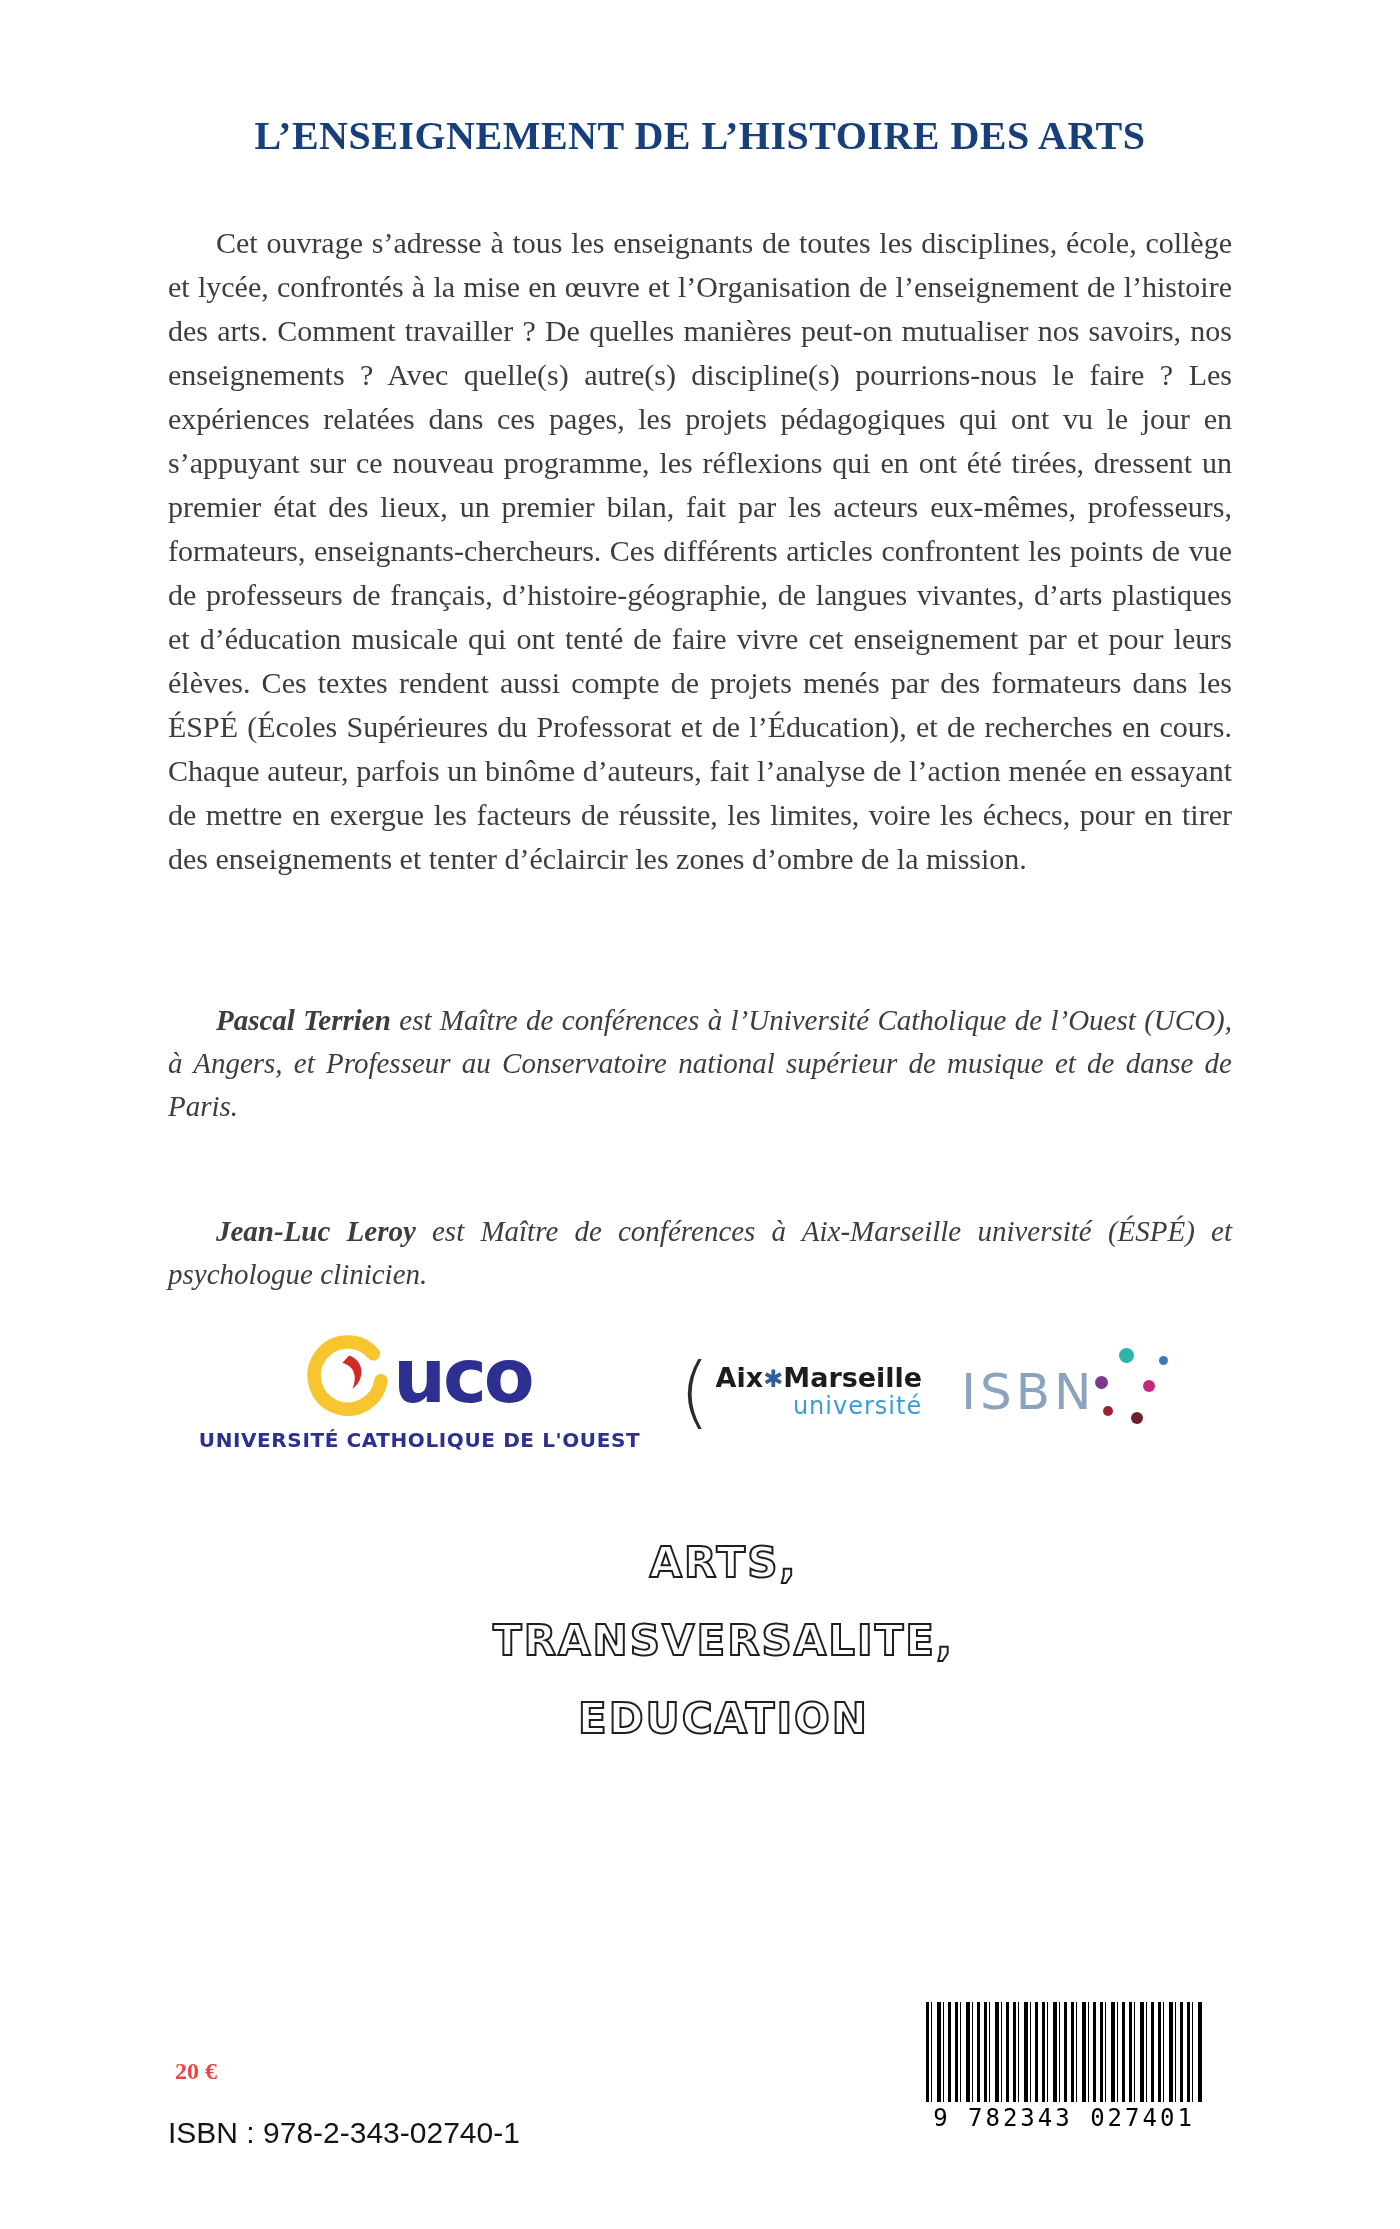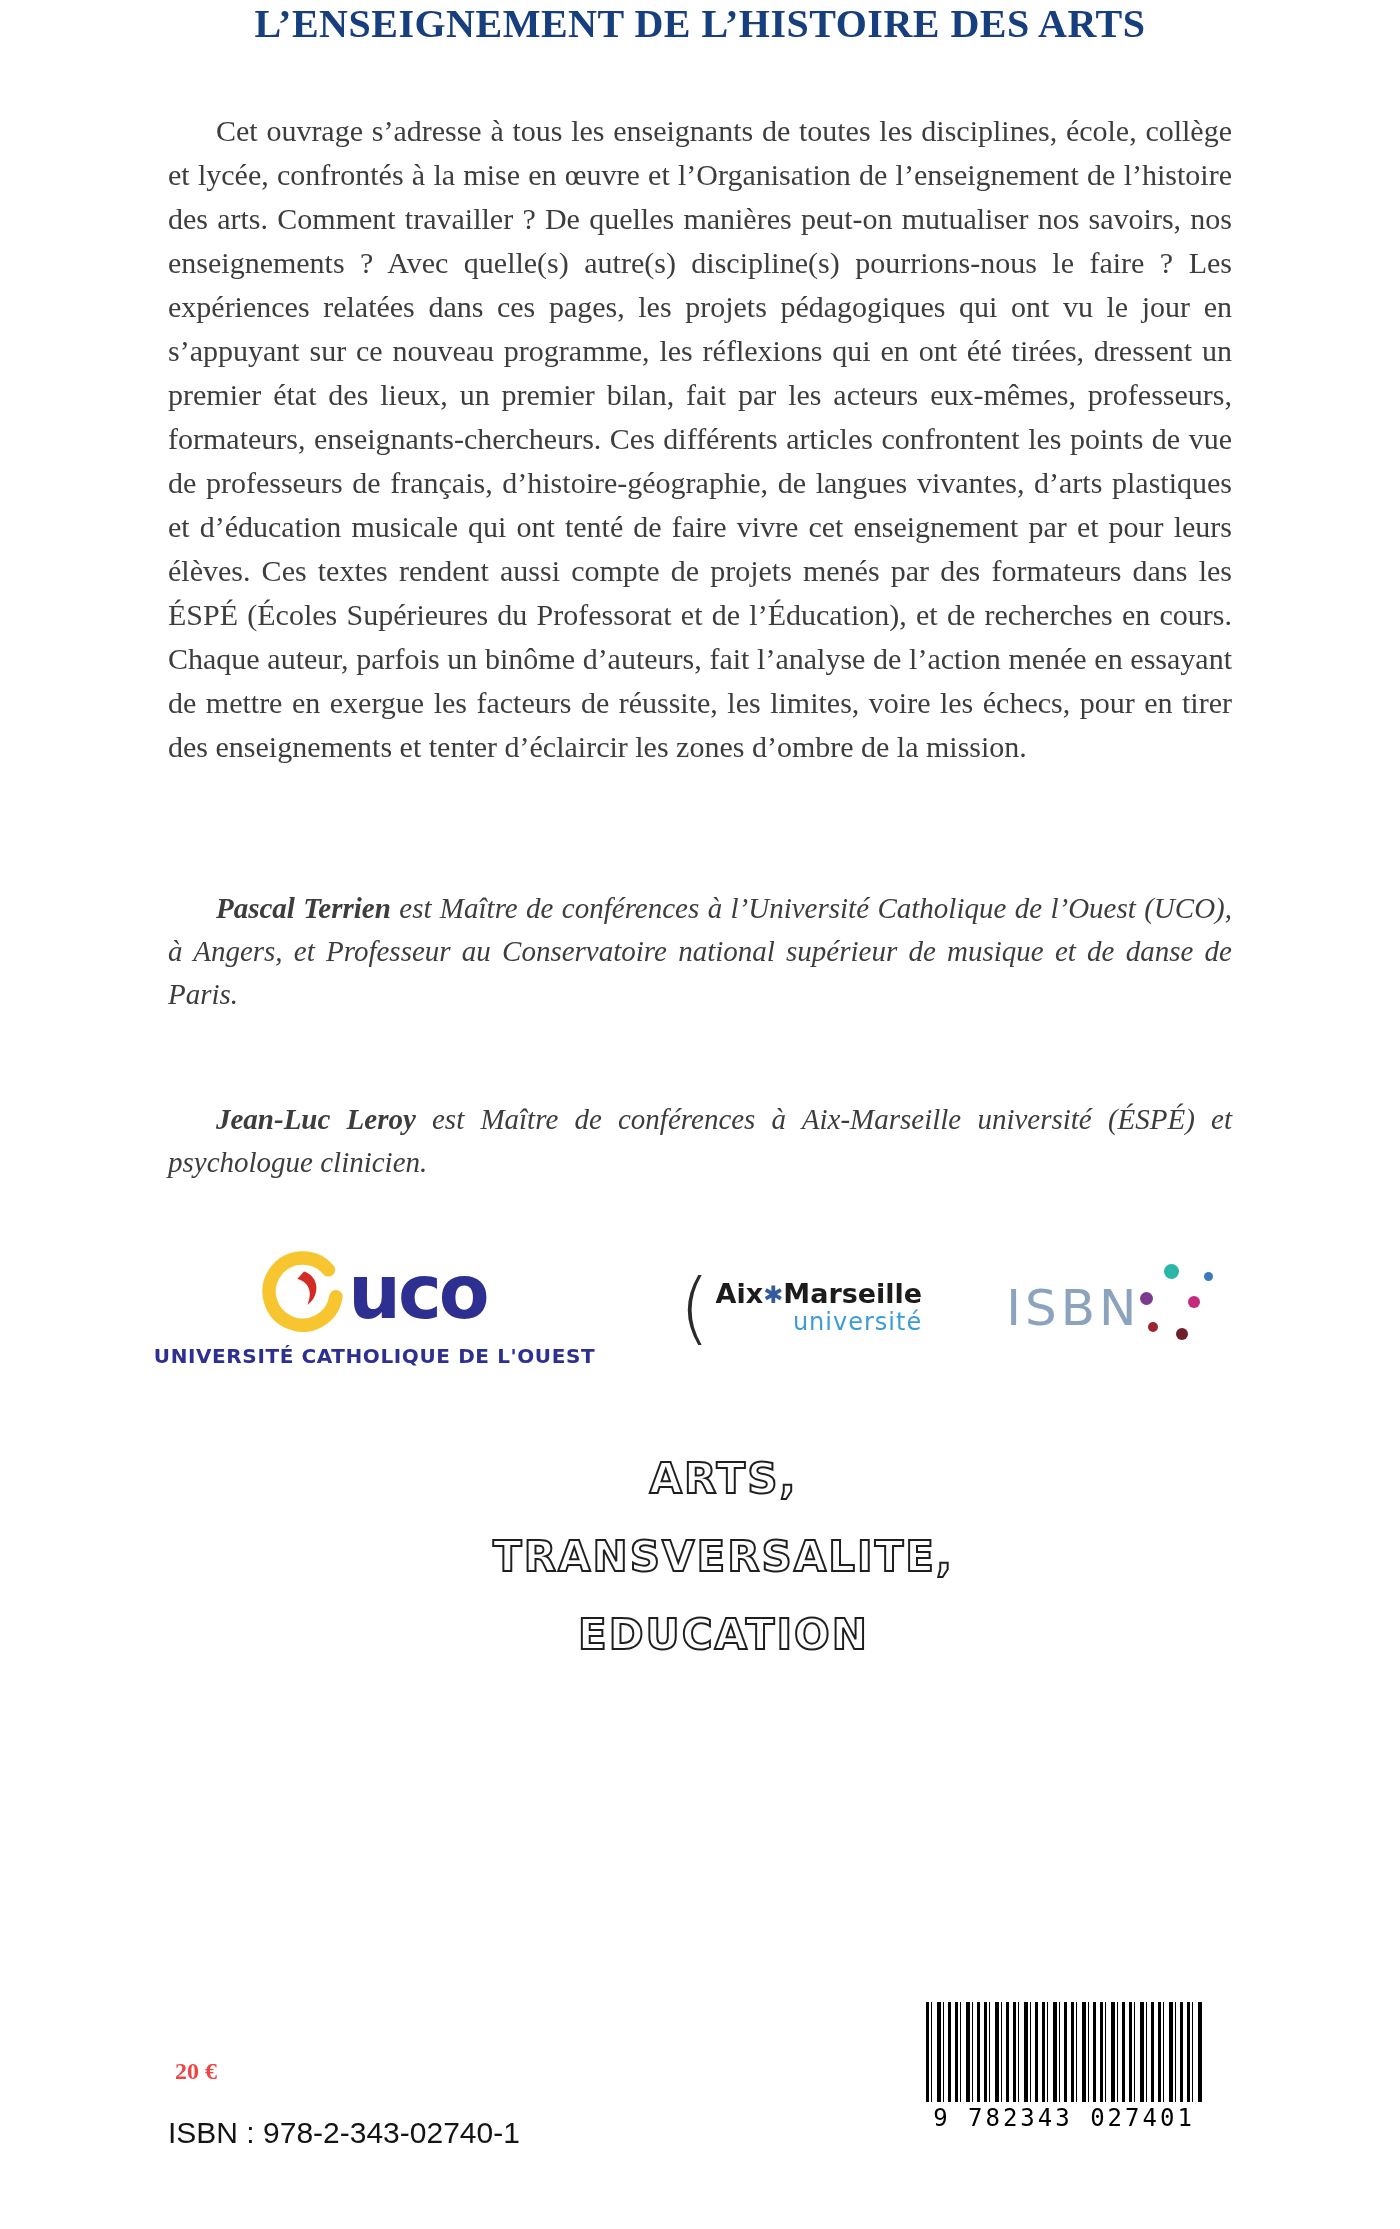--- a/index.html
+++ b/index.html
@@ -6,20 +6,21 @@
   html,body { background:#e8e8e8; }
   .page {
     position:relative;
     width:1400px; height:2229px;
     margin:0 auto;
     background:#ffffff;
     font-family:"Liberation Serif", serif;
     overflow:hidden;
   }
   .title {
+    padding-top:112px;
     text-align:center;
     color:#173f7d;
     font-size:40px;
     font-weight:bold;
     letter-spacing:0.5px;
   }
   .description {
     width:1064px;
     margin:62px auto 0;
     font-size:30px;
@@ -37,25 +38,25 @@
     color:#3e3d3d;
     text-align:justify;
     text-indent:48px;
   }
   .bio-1 { margin-top:118px; }
   .bio-2 { margin-top:82px; }
   .bio .name { font-weight:bold; }
 
   
   .logos {
-    margin-top:64px;
+    margin-top:36px;
     display:flex;
     justify-content:center;
     align-items:center;
-    gap:84px;
+    gap:39px;
   }
   .uco-logo { display:flex; flex-direction:column; align-items:center; }
   .uco-top { display:flex; align-items:center; gap:2px; }
   .uco-acronym {
     font-family:"DejaVu Sans", sans-serif;
     font-weight:bold;
     font-size:74px;
     color:#2d3091;
     letter-spacing:-3px;
     line-height:1;

